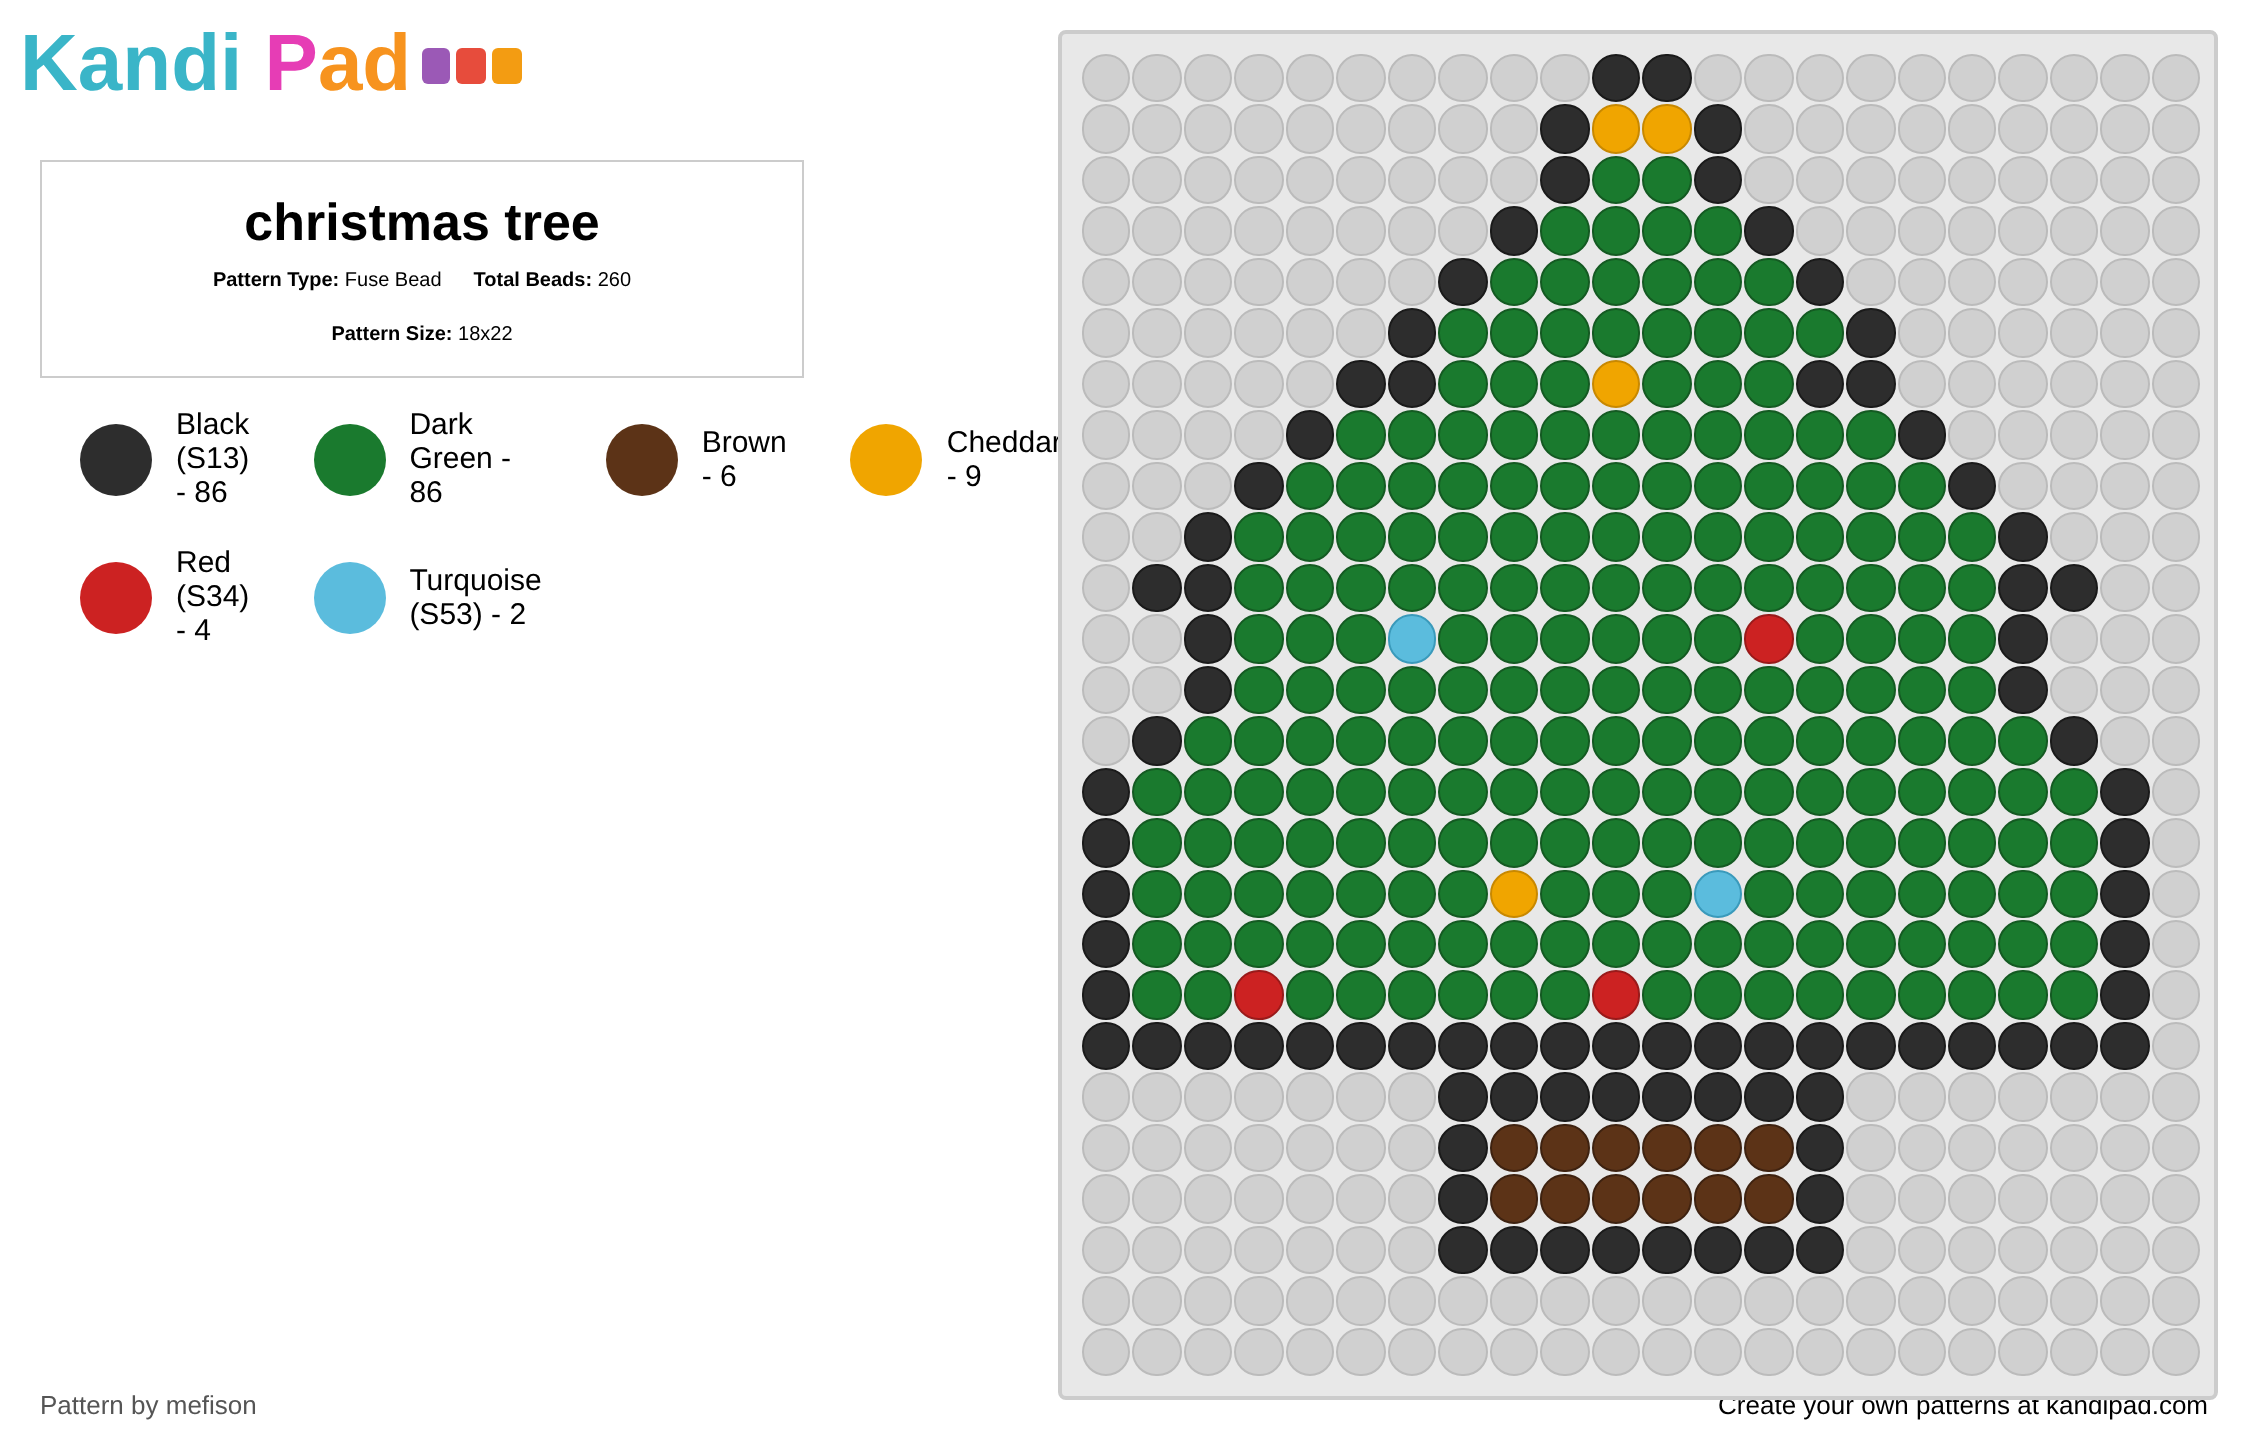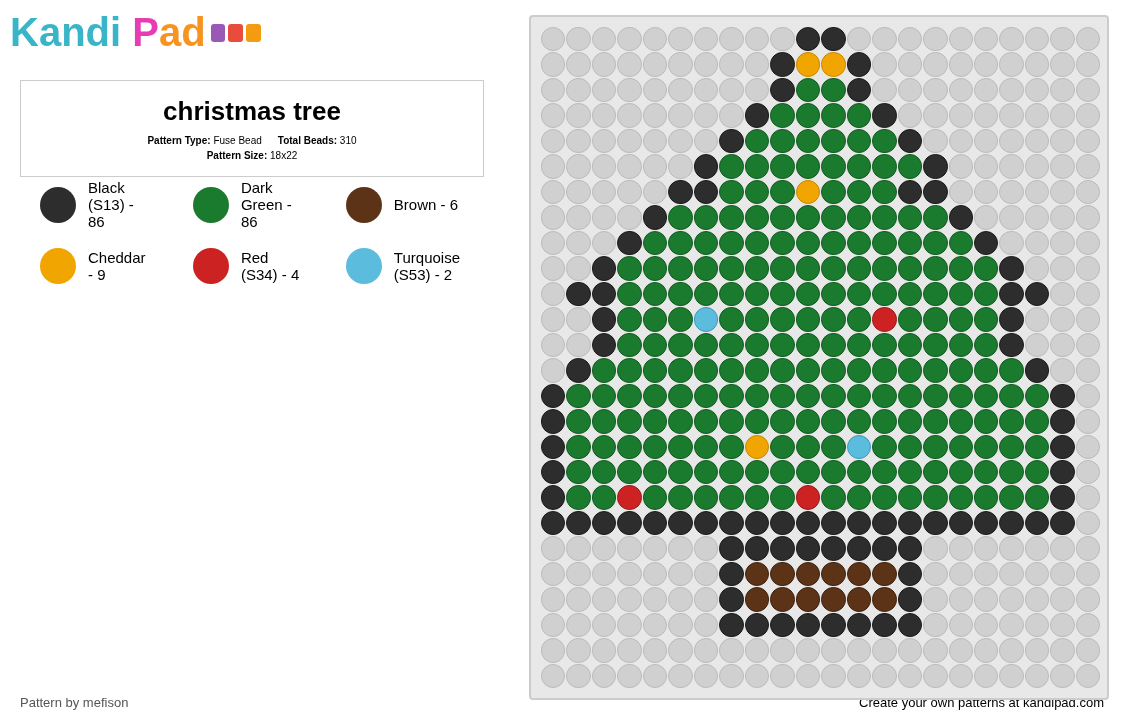--- a/index.html
+++ b/index.html
@@ -38,21 +38,21 @@
       width: 18px;
       height: 18px;
       border-radius: 3px;
     }
 
     
     .pattern-info {
       position: absolute;
       top: 80px;
       left: 20px;
-      width: 464px;
+      width: 382px;
       border: 1px solid #ccc;
       padding: 15px 20px;
       text-align: center;
     }
     .pattern-title {
       font-size: 26px;
       font-weight: bold;
       margin-bottom: 8px;
     }
     .pattern-meta {
@@ -60,26 +60,26 @@
       justify-content: center;
       gap: 16px;
       font-size: 10px;
     }
     .pattern-meta span { }
     .pattern-meta .label { font-weight: bold; }
 
     
     .color-legend {
       position: absolute;
-      top: 169px;
+      top: 194px;
       left: 20px;
       width: 460px;
       display: grid;
-      grid-template-columns: 1fr 1fr 1fr;
-      gap: 18px 42px;
+      grid-template-columns: 1fr 1fr 1fr 1fr;
+      gap: 18px 32px;
       padding: 10px 20px;
     }
     .color-item {
       display: flex;
       align-items: center;
       gap: 12px;
       font-size: 15px;
     }
     .color-swatch {
       width: 36px;
@@ -157,24 +157,24 @@
 
 <div class="pattern-info">
   <div class="pattern-title">christmas tree</div>
   <div class="pattern-meta">
     <div>
       <span class="label">Pattern Type:</span>
       <span>Fuse Bead</span>
     </div>
     <div>
       <span class="label">Total Beads:</span>
-      <span>310</span>
+      <span>260</span>
     </div>
   </div>
-  <div class="pattern-meta" style="margin-top:4px;">
+  <div class="pattern-meta" style="margin-top:16px;">
     <div>
       <span class="label">Pattern Size:</span>
       <span>18x22</span>
     </div>
   </div>
 </div>
 
 <div class="color-legend">
 <div class="color-item">
     <div class="color-swatch" style="background:#2d2d2d;"></div>

